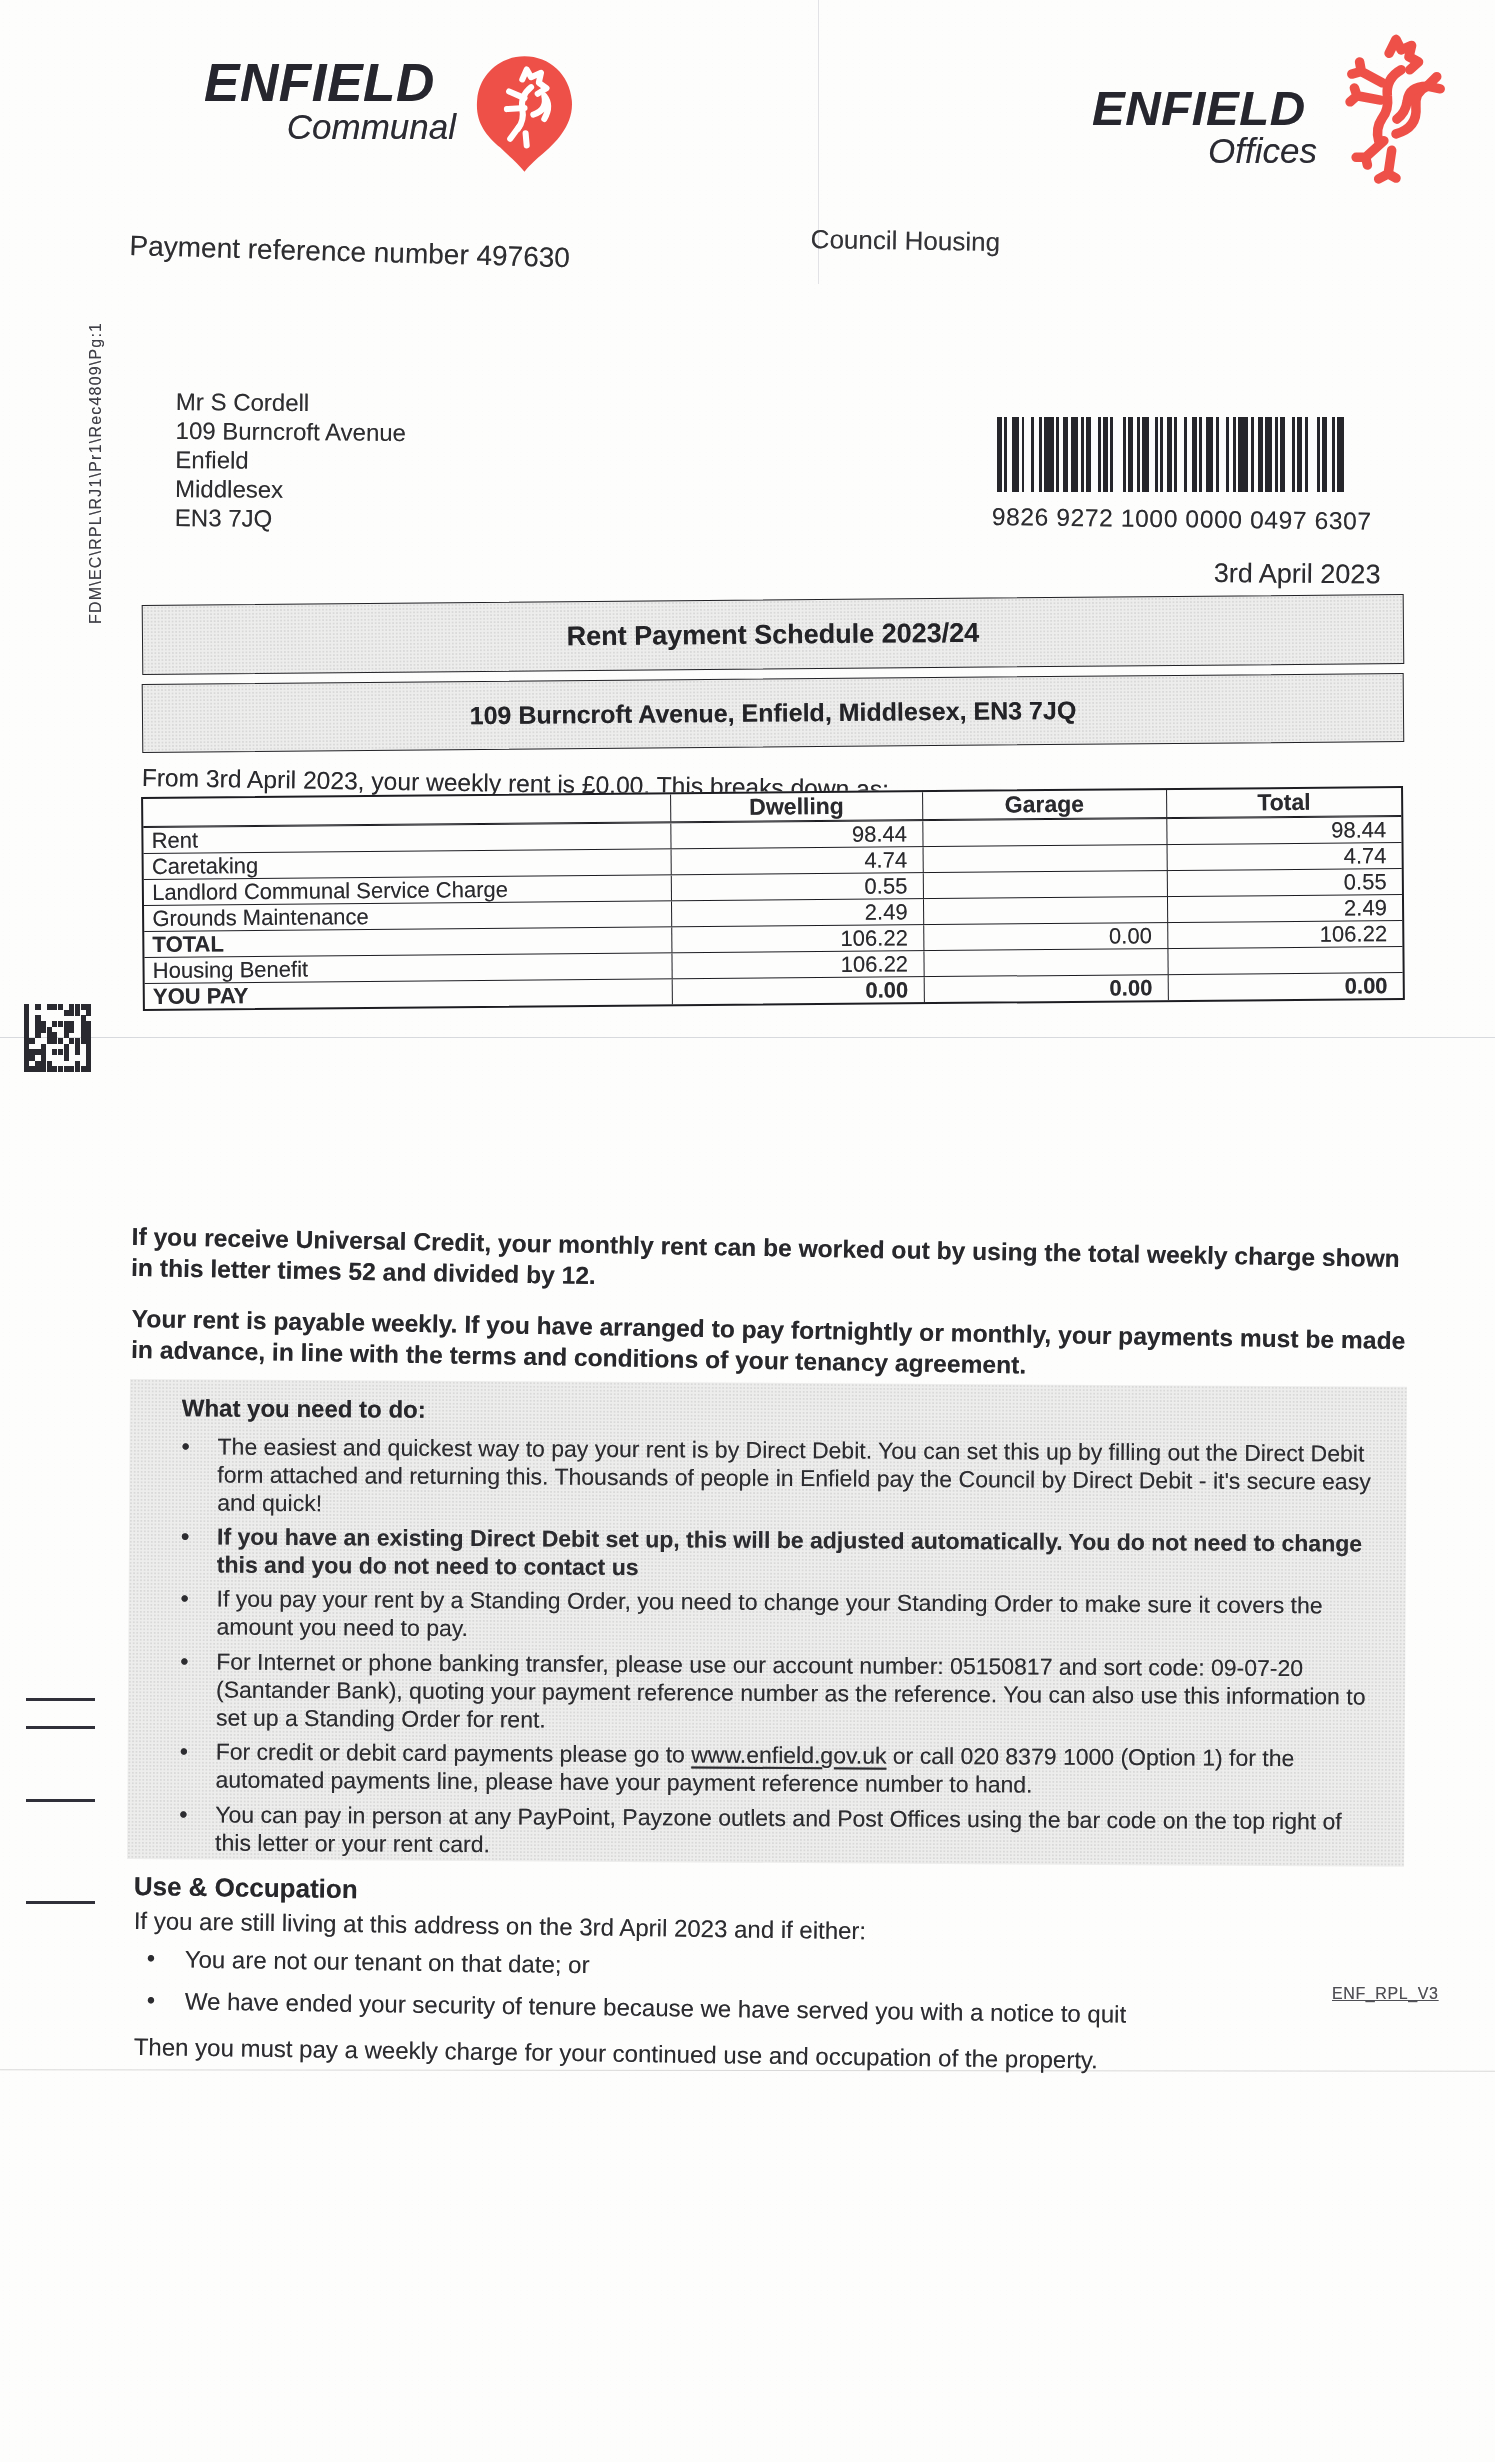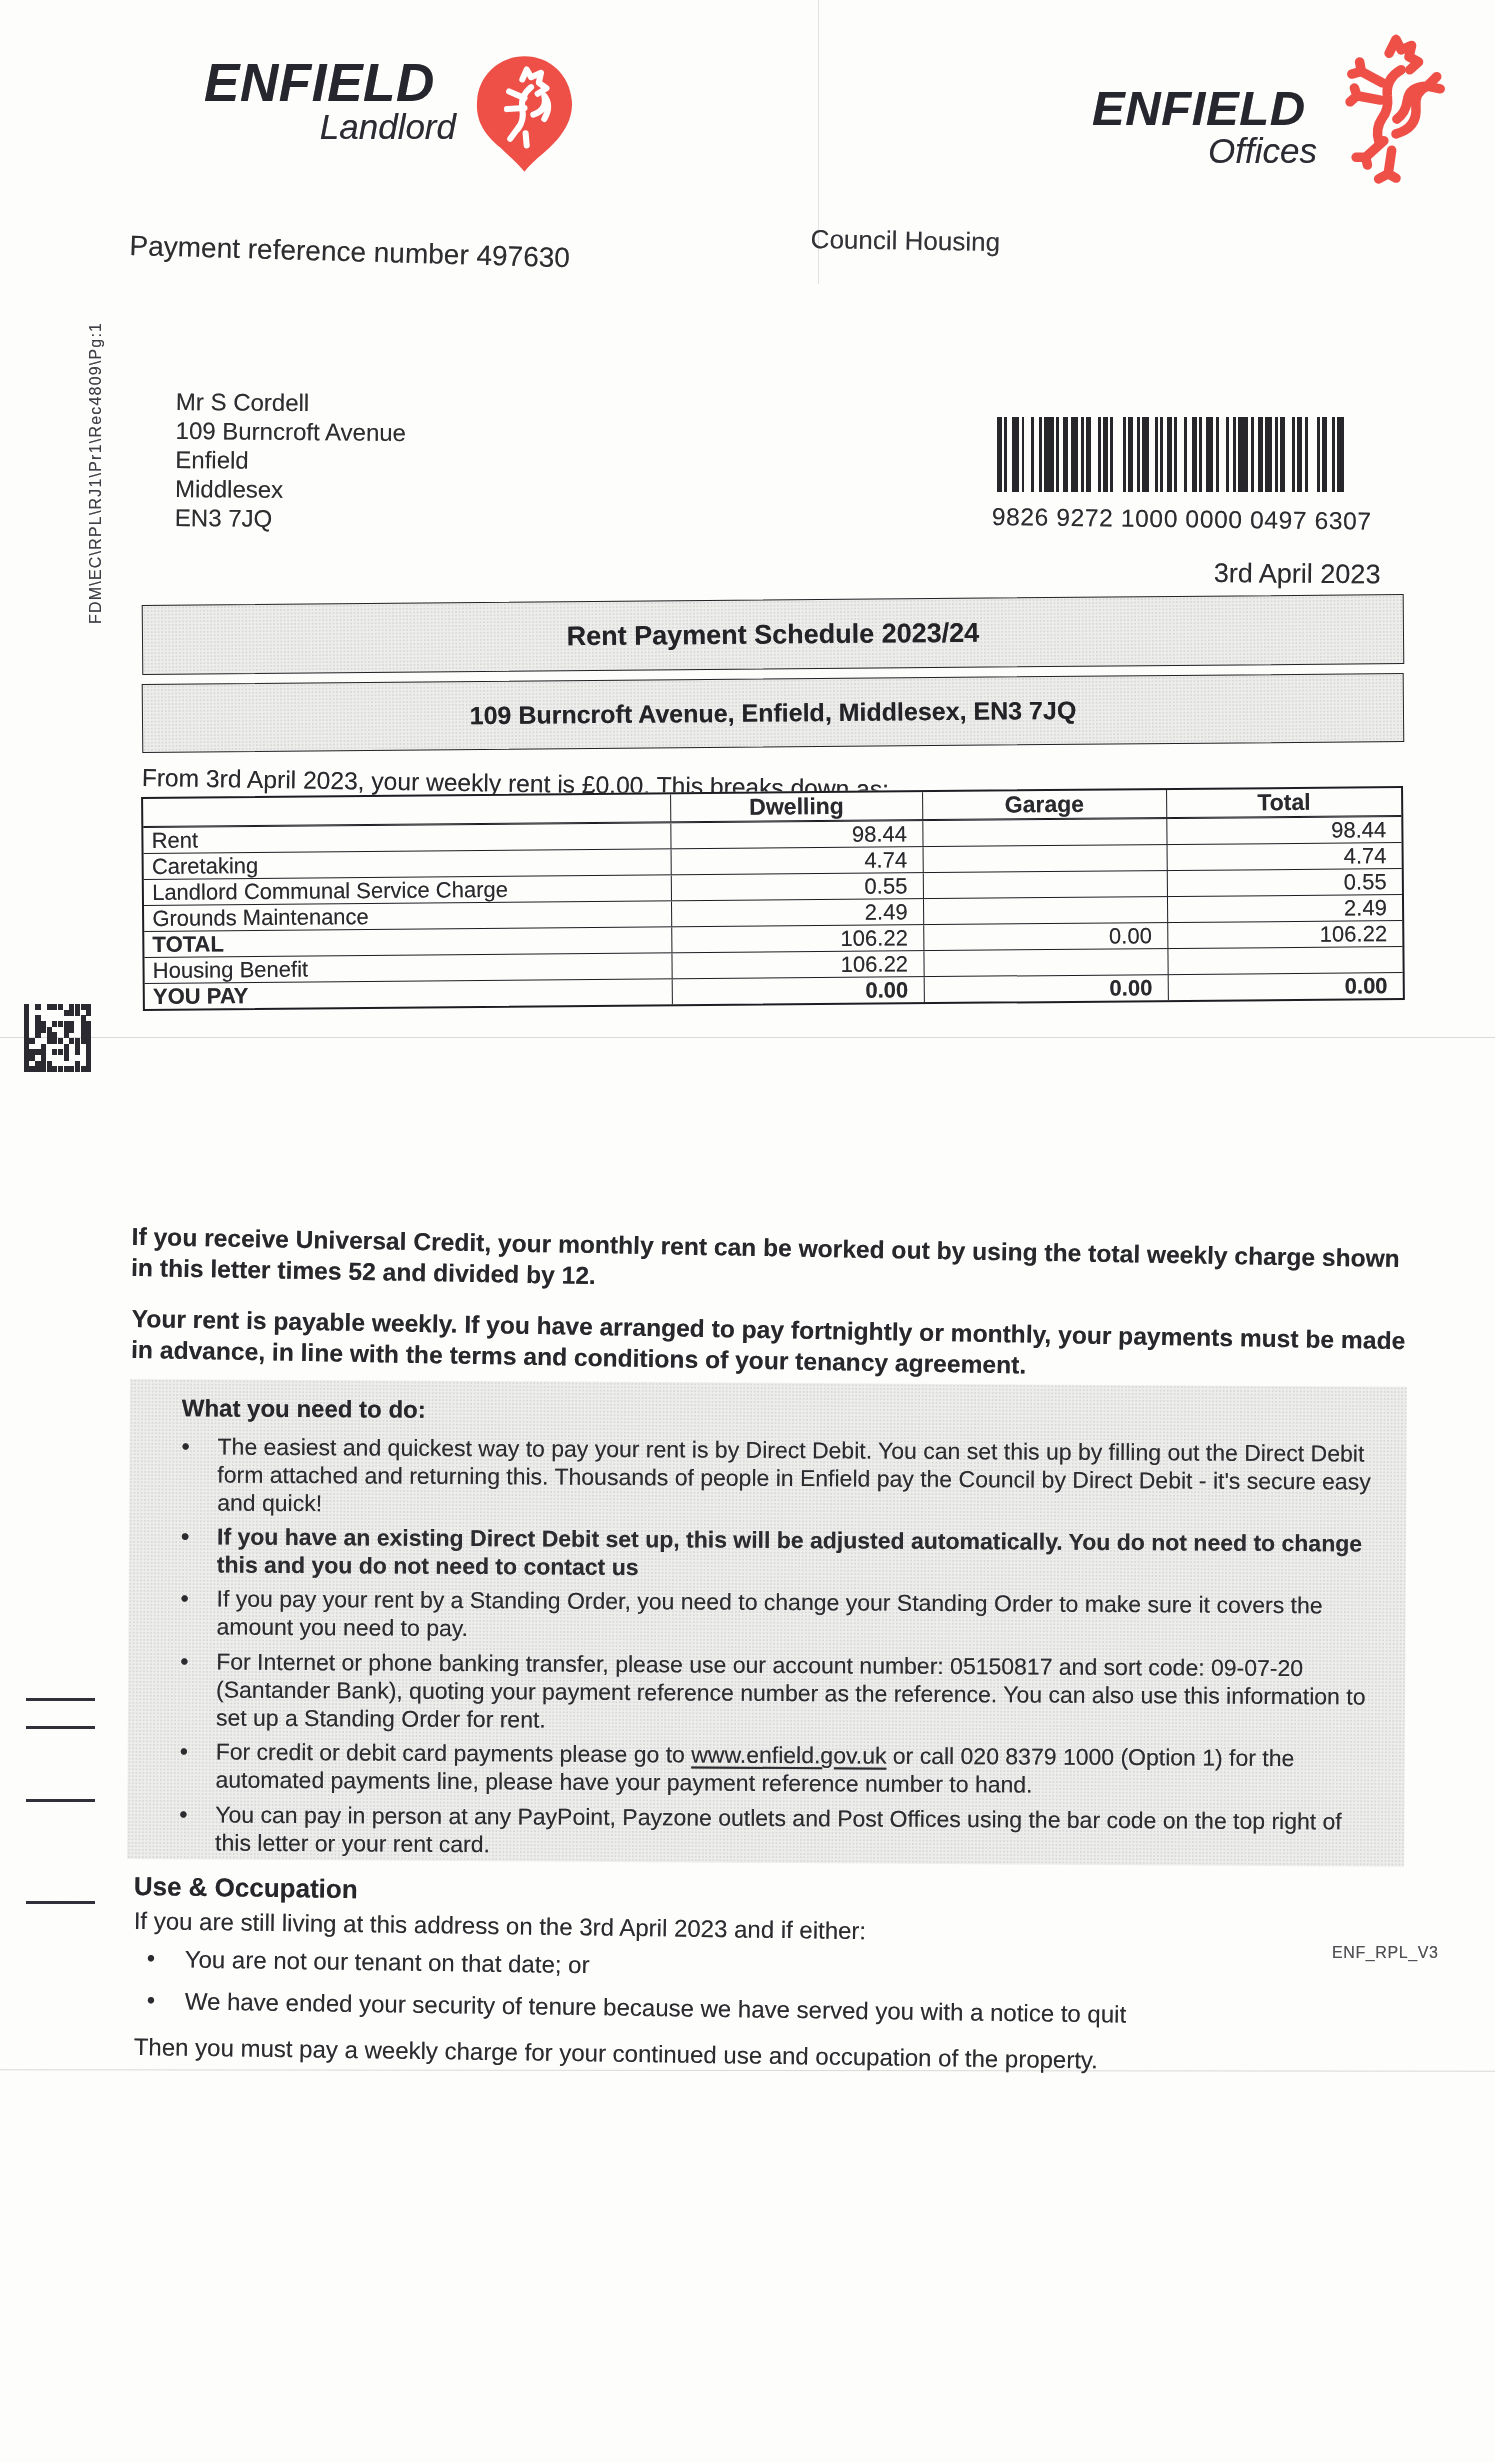--- a/index.html
+++ b/index.html
@@ -90,21 +90,21 @@
 <body>
 
 <div class="page">
 
   <div class="fold-v" style="left:818px; top:0; width:1.2px; height:284px;"></div>
   <div class="crease" style="top:1037px; background:#aab0bb; opacity:.45;"></div>
   <div class="crease" style="top:2070px; background:#bcbcbc; opacity:.55; transform:rotate(0.06deg);"></div>
 
   <div class="abs" style="left:204px; top:56px; width:375px; height:129px;">
     <div class="brand" style="font-size:53px; line-height:54px;">ENFIELD</div>
-    <div class="brand-sub" style="width:252px; text-align:right; font-size:35px; line-height:36px; margin-top:-1.2px;">Landlord</div>
+    <div class="brand-sub" style="width:252px; text-align:right; font-size:35px; line-height:36px; margin-top:-1.2px;">Communal</div>
   </div>
   <svg class="abs pin-svg" style="left:469px; top:53px;" width="111" height="121" viewBox="0 0 100 110">
     <path fill="#ee5048" d="M50 3 C73 3 91 20 93 43 C95 65 79 81 65 93 C59 98 53 104 50 108 C44 100 36 94 28 86 C14 74 5 62 7 42 C9 20 27 3 50 3 Z"></path>
     <g fill="none" stroke="#ffffff" stroke-width="5.5" stroke-linecap="round" stroke-linejoin="round">
       <path d="M48 24 l4 -9 4 7 9 -4 -2 9 7 5 -8 5"></path>
       <path d="M56 31 q-10 8 -8 20 q2 10 -4 18"></path>
       <path d="M50 41 l-14 -6 m14 15 l-16 1"></path>
       <path d="M45 67 l-8 11 m14 -5 l1 11"></path>
       <path d="M58 56 q13 -4 10 -17 q7 9 0 21"></path>
     </g>
@@ -289,21 +289,21 @@
         <span class="marker">•</span>
         <span class="btext">You are not our tenant on that date; or</span>
       </div>
       <div class="uo-bullet" style="margin-bottom: 14px;">
         <span class="marker">•</span>
         <span class="btext">We have ended your security of tenure because we have served you with a notice to quit</span>
       </div>
     </div>
   <div class="abs uo-close" style="left:134px; top:2033px;">Then you must pay a weekly charge for your continued use and occupation of the property.</div>
 
-  <div class="abs doccode" style="left:1332px; top:1944px;">ENF_RPL_V3</div>
+  <div class="abs doccode" style="left:1332px; top:1985px;text-decoration:underline;">ENF_RPL_V3</div>
 
   <div id="margin-marks">
       <div class="dash" style="top: 1698px;"></div>
       <div class="dash" style="top: 1726px;"></div>
       <div class="dash" style="top: 1799px;"></div>
       <div class="dash" style="top: 1901px;"></div>
     </div>
 
   <div class="abs" id="datamatrix" style="left:23.5px; top:1004px; width:68px; height:68px;">
       <div class="dm-cell" style="left: 0px; top: 0px; width: 5.9px; height: 5.9px;"></div>

